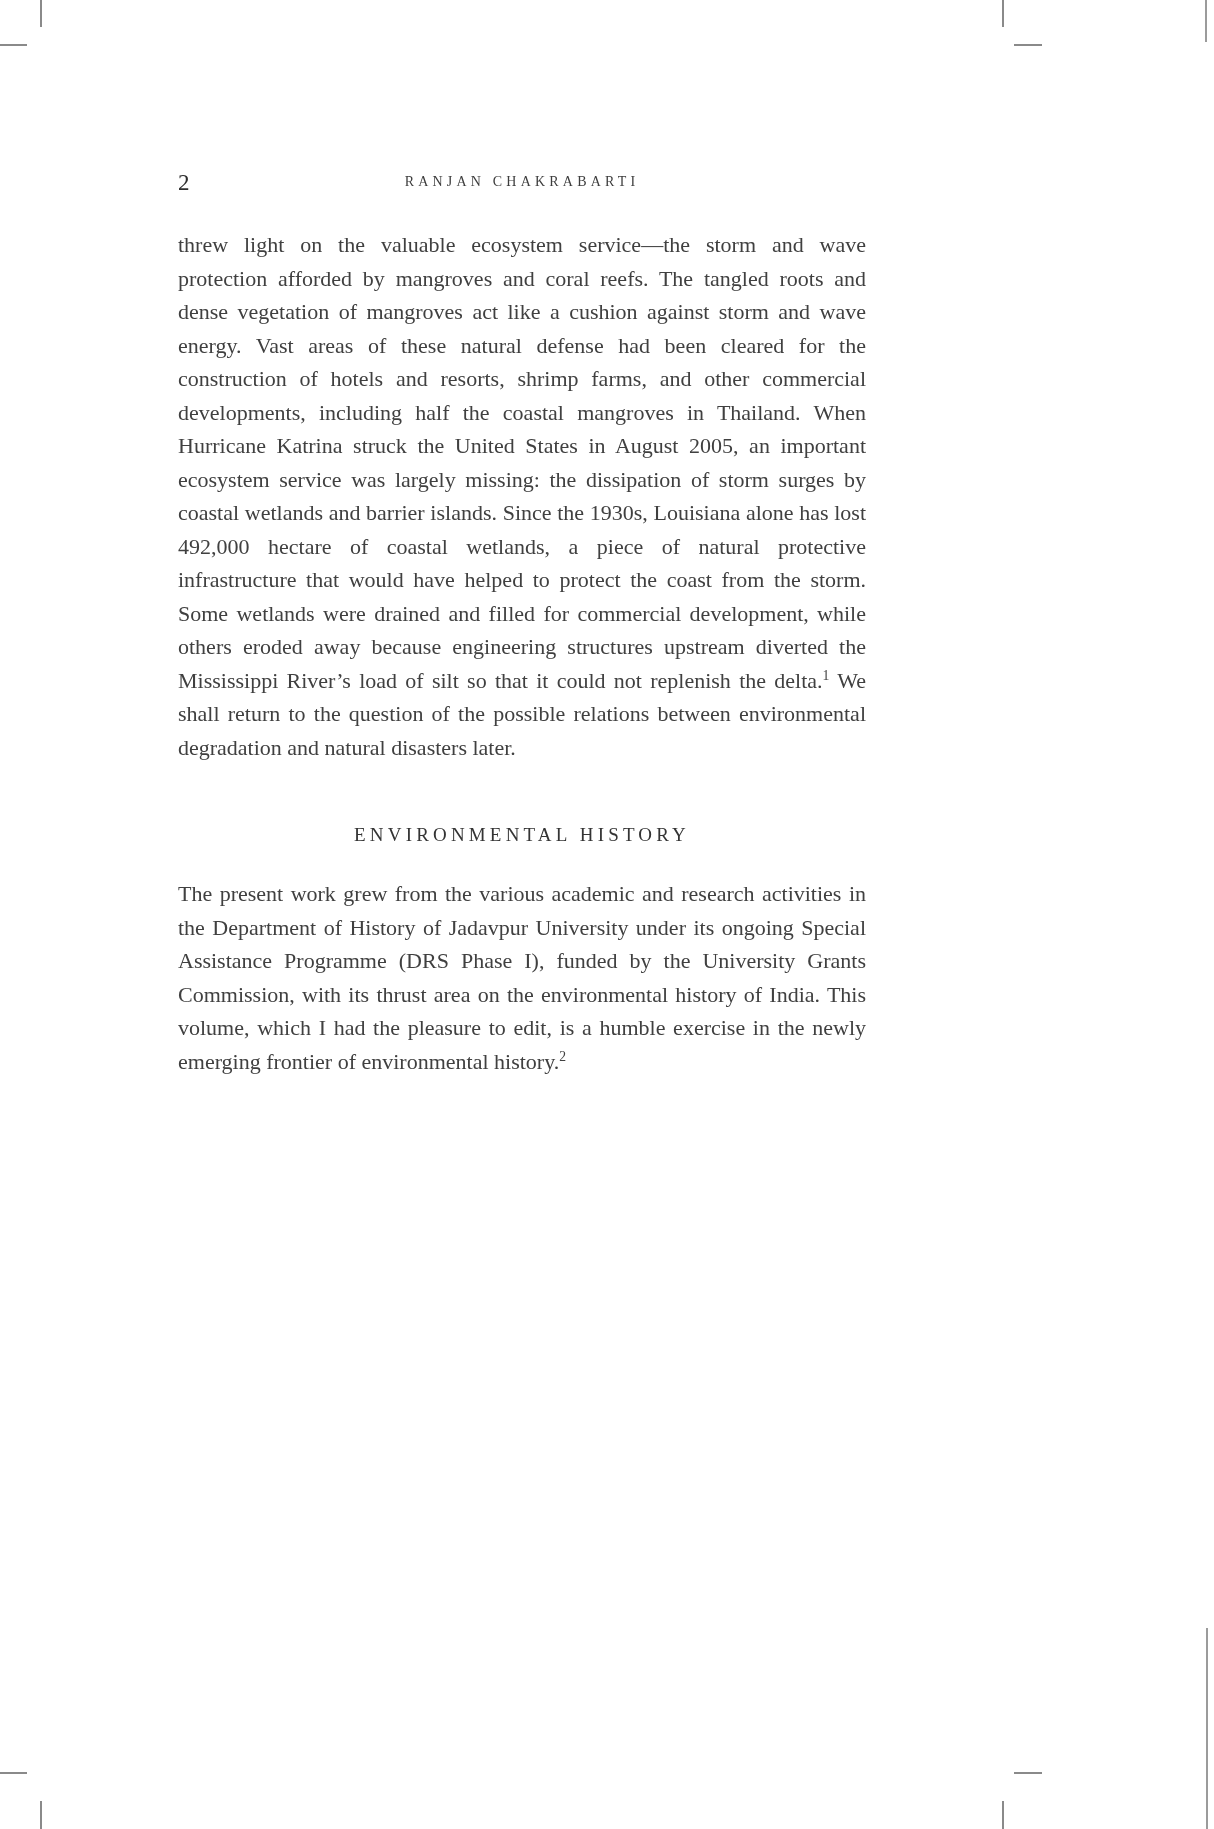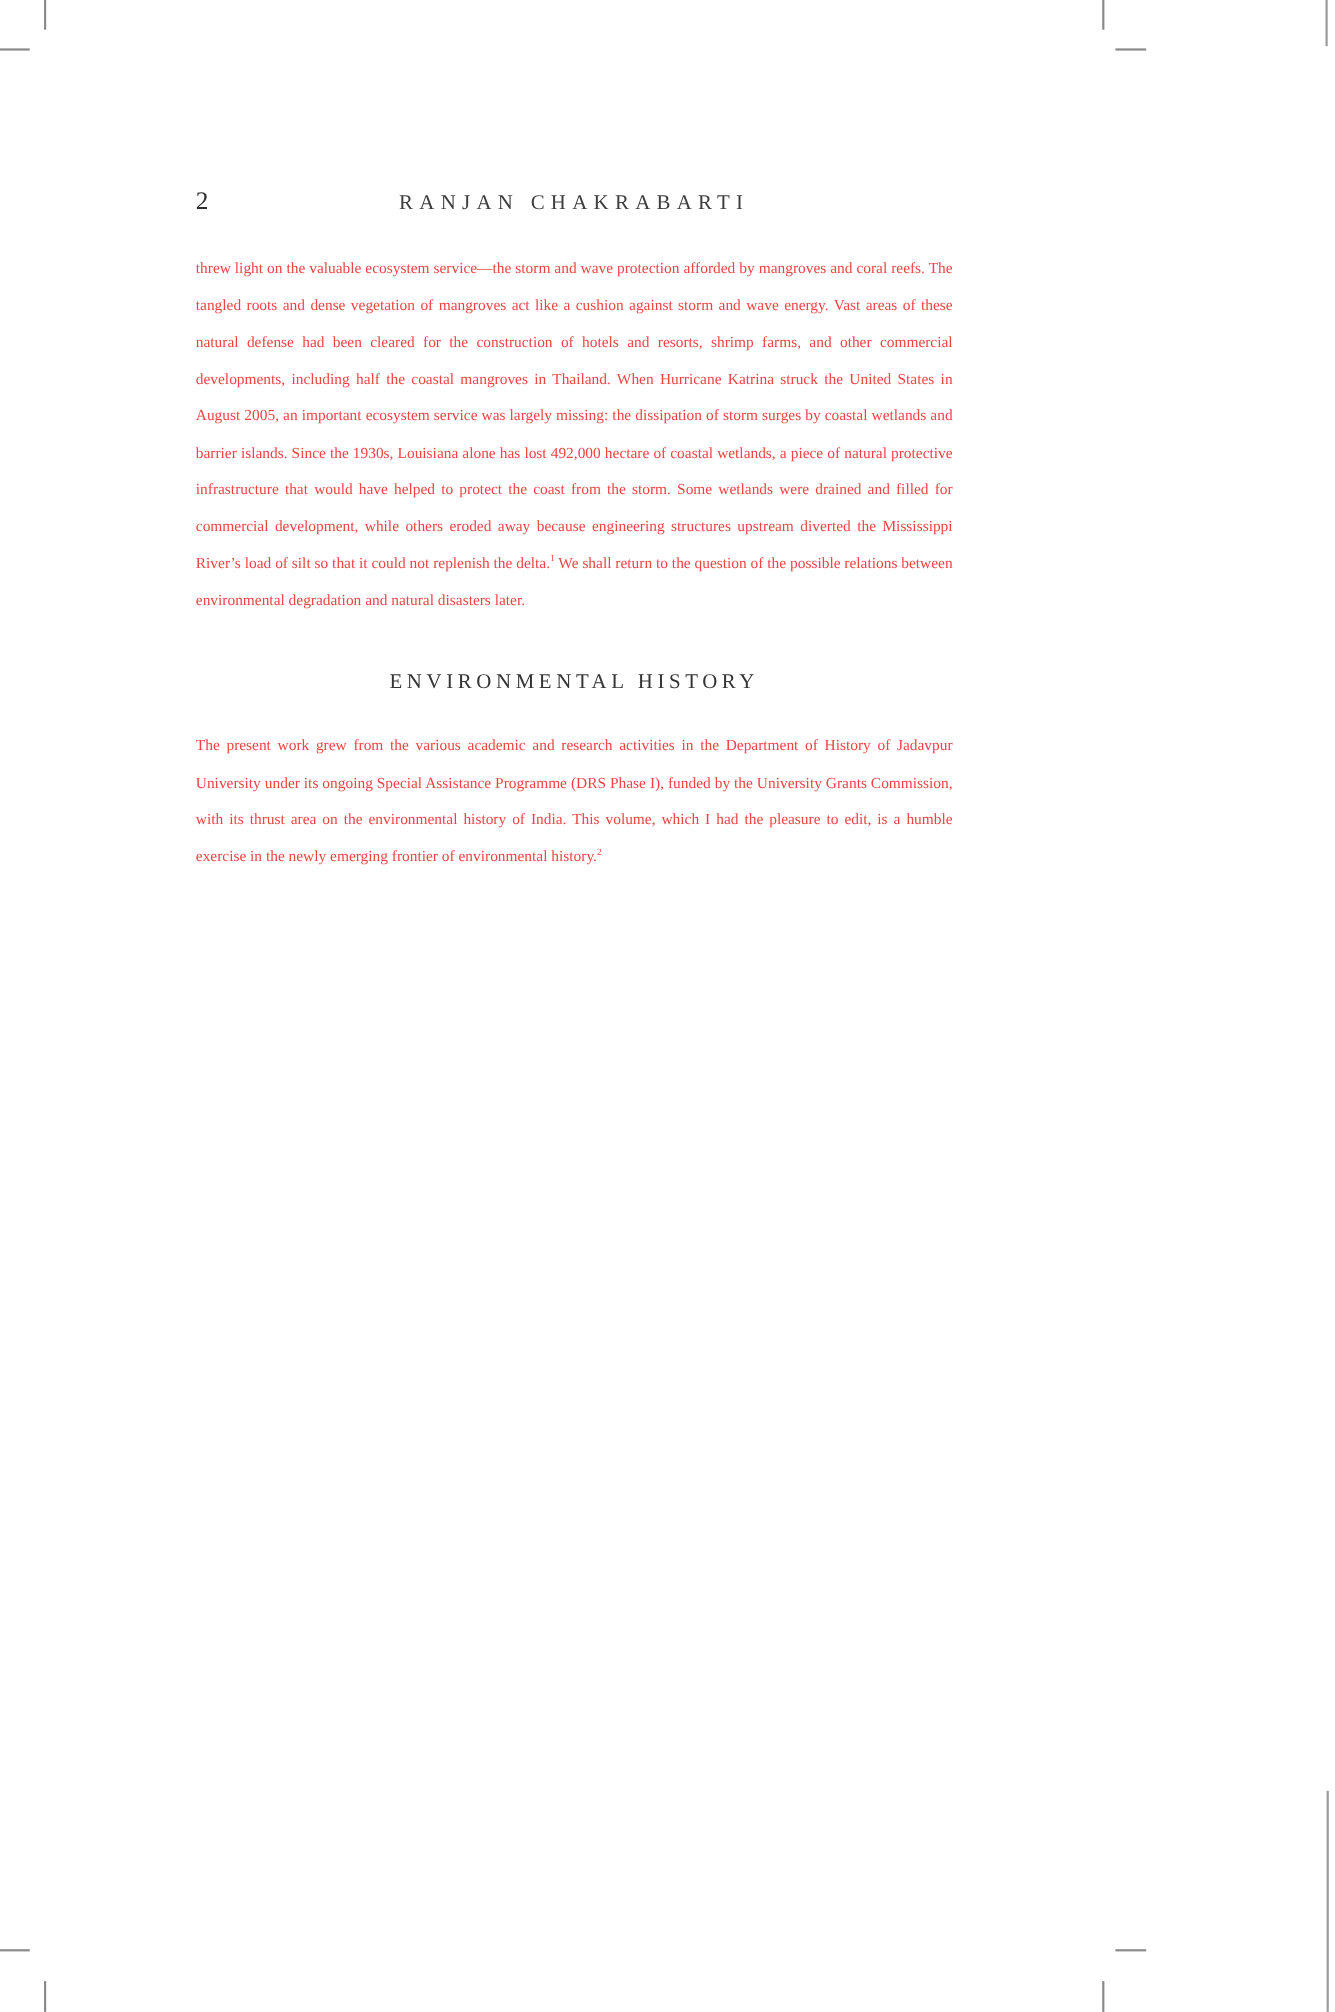--- a/index.html
+++ b/index.html
@@ -29,51 +29,51 @@
     top: 0;
     font-size: 23px;
     color: #2e2e2e;
   }
   .running-title {
     position: absolute;
     left: 0;
     right: 0;
     top: 4px;
     text-align: center;
-    font-size: 19px;
+    font-size: 14px;
     letter-spacing: 0.30em;
     color: #3d3d3d;
   }
 
   .text-block {
     position: absolute;
     left: 178px;
     top: 228px;
     width: 688px;
   }
   .para {
-    font-size: 14px;
+    font-size: 22px;
     line-height: 33.5px;
     text-align: justify;
     text-justify: inter-word;
-    color: #ef4444;
+    color: #404040;
   }
   .para sup {
     font-size: 0.62em;
     line-height: 0;
     vertical-align: super;
   }
   .indent { text-indent: 40px; }
 
   .section-heading {
     font-size: 19px;
     font-weight: normal;
     letter-spacing: 0.22em;
     text-align: center;
-    margin-top: 46px;
+    margin-top: 60px;
     margin-bottom: 31px;
     color: #343434;
   }
 </style>
 </head>
 <body>
 
 <div class="page">
 
   <div class="mark" style="left:40px; top:0; width:2px; height:27px;"></div>

